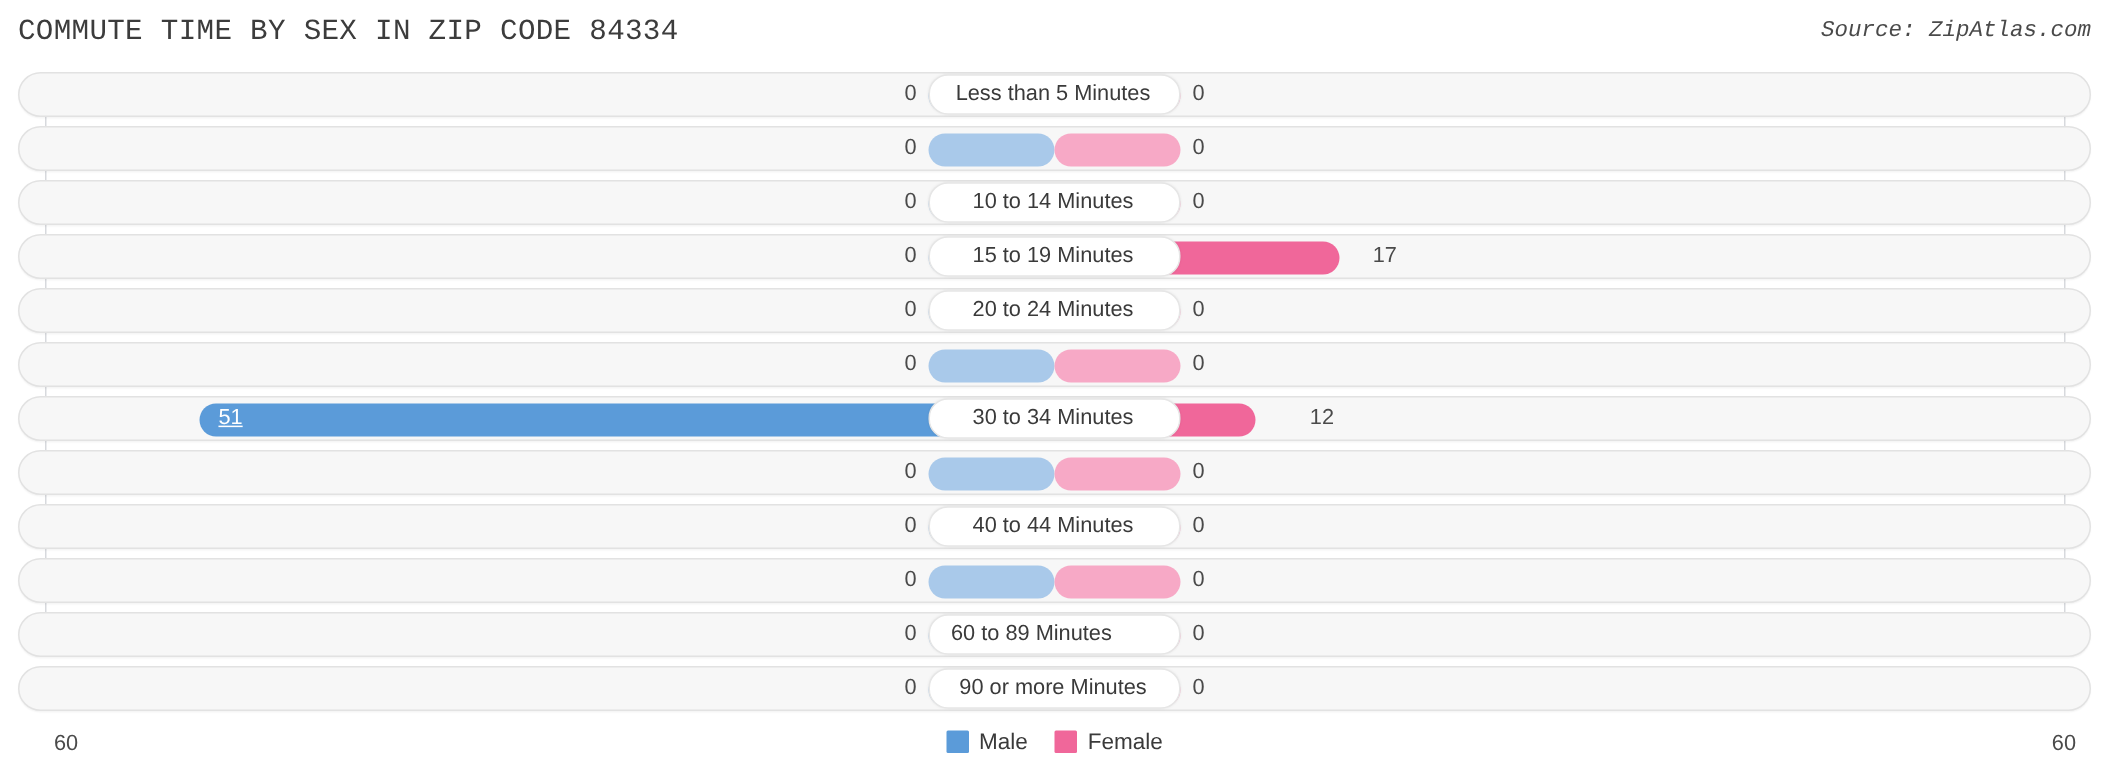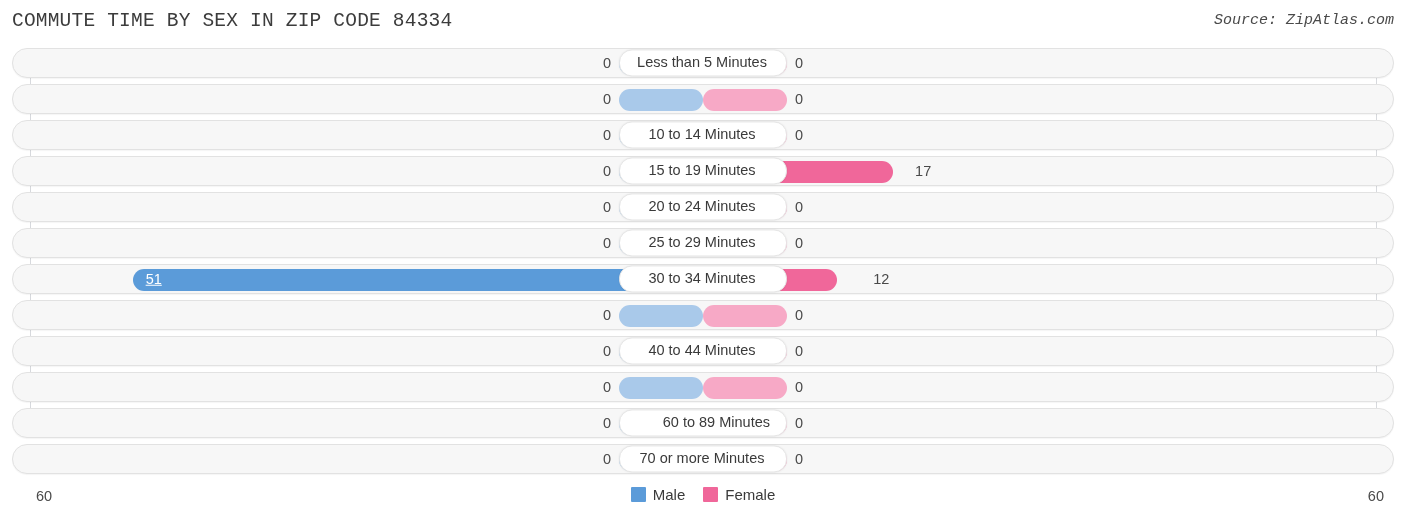--- a/index.html
+++ b/index.html
@@ -220,21 +220,20 @@
         <div class="row">
           <div class="bar male" style="width: 84px;"></div>
           <div class="bar-value" style="right: calc(50% + 92px);">0</div>
           <div class="row-label" style="min-width: 136px; text-align: center;">20 to 24 Minutes</div>
           <div class="bar female" style="width: 84px;"></div>
           <div class="bar-value" style="left: calc(50% + 92px);">0</div>
         </div>
         <div class="row">
           <div class="bar male" style="width: 84px;"></div>
           <div class="bar-value" style="right: calc(50% + 92px);">0</div>
-          <div class="row-label" style="min-width: 136px; text-align: center;">25 to 29 Minutes</div>
           <div class="bar female" style="width: 84px;"></div>
           <div class="bar-value" style="left: calc(50% + 92px);">0</div>
         </div>
         <div class="row">
           <div class="bar male has-value" style="width: 570.35px;"></div>
           <div class="bar-value inside" style="transform: translateY(-50%); left: calc(50% - 557.35px); text-decoration: underline;">51</div>
           <div class="row-label" style="min-width: 136px; text-align: center;">30 to 34 Minutes</div>
           <div class="bar female has-value" style="width: 134.2px;"></div>
           <div class="bar-value" style="left: calc(50% + 142.2px); margin-left: 28px;">12</div>
         </div>
@@ -253,28 +252,28 @@
         </div>
         <div class="row">
           <div class="bar male" style="width: 84px;"></div>
           <div class="bar-value" style="right: calc(50% + 92px);">0</div>
           <div class="bar female" style="width: 84px;"></div>
           <div class="bar-value" style="left: calc(50% + 92px);">0</div>
         </div>
         <div class="row">
           <div class="bar male" style="width: 84px;"></div>
           <div class="bar-value" style="right: calc(50% + 92px);">0</div>
-          <div class="row-label" style="min-width: 136px; text-align: right;">60 to 89 Minutes</div>
-          <div class="bar female" style="width: 84px;"></div>
-          <div class="bar-value" style="left: calc(50% + 92px);">0</div>
-        </div>
-        <div class="row">
-          <div class="bar male" style="width: 84px;"></div>
-          <div class="bar-value" style="right: calc(50% + 92px);">0</div>
-          <div class="row-label" style="min-width: 136px; text-align: center;">70 or more Minutes</div>
+          <div class="row-label" style="min-width: 136px; text-align: left;">60 to 89 Minutes</div>
+          <div class="bar female" style="width: 84px;"></div>
+          <div class="bar-value" style="left: calc(50% + 92px);">0</div>
+        </div>
+        <div class="row">
+          <div class="bar male" style="width: 84px;"></div>
+          <div class="bar-value" style="right: calc(50% + 92px);">0</div>
+          <div class="row-label" style="min-width: 136px; text-align: center;">90 or more Minutes</div>
           <div class="bar female" style="width: 84px;"></div>
           <div class="bar-value" style="left: calc(50% + 92px);">0</div>
         </div>
       </div>
   </div>
 
   <div class="footer">
     <div class="axis-label left">60</div>
     <div class="axis-label right">60</div>
 

